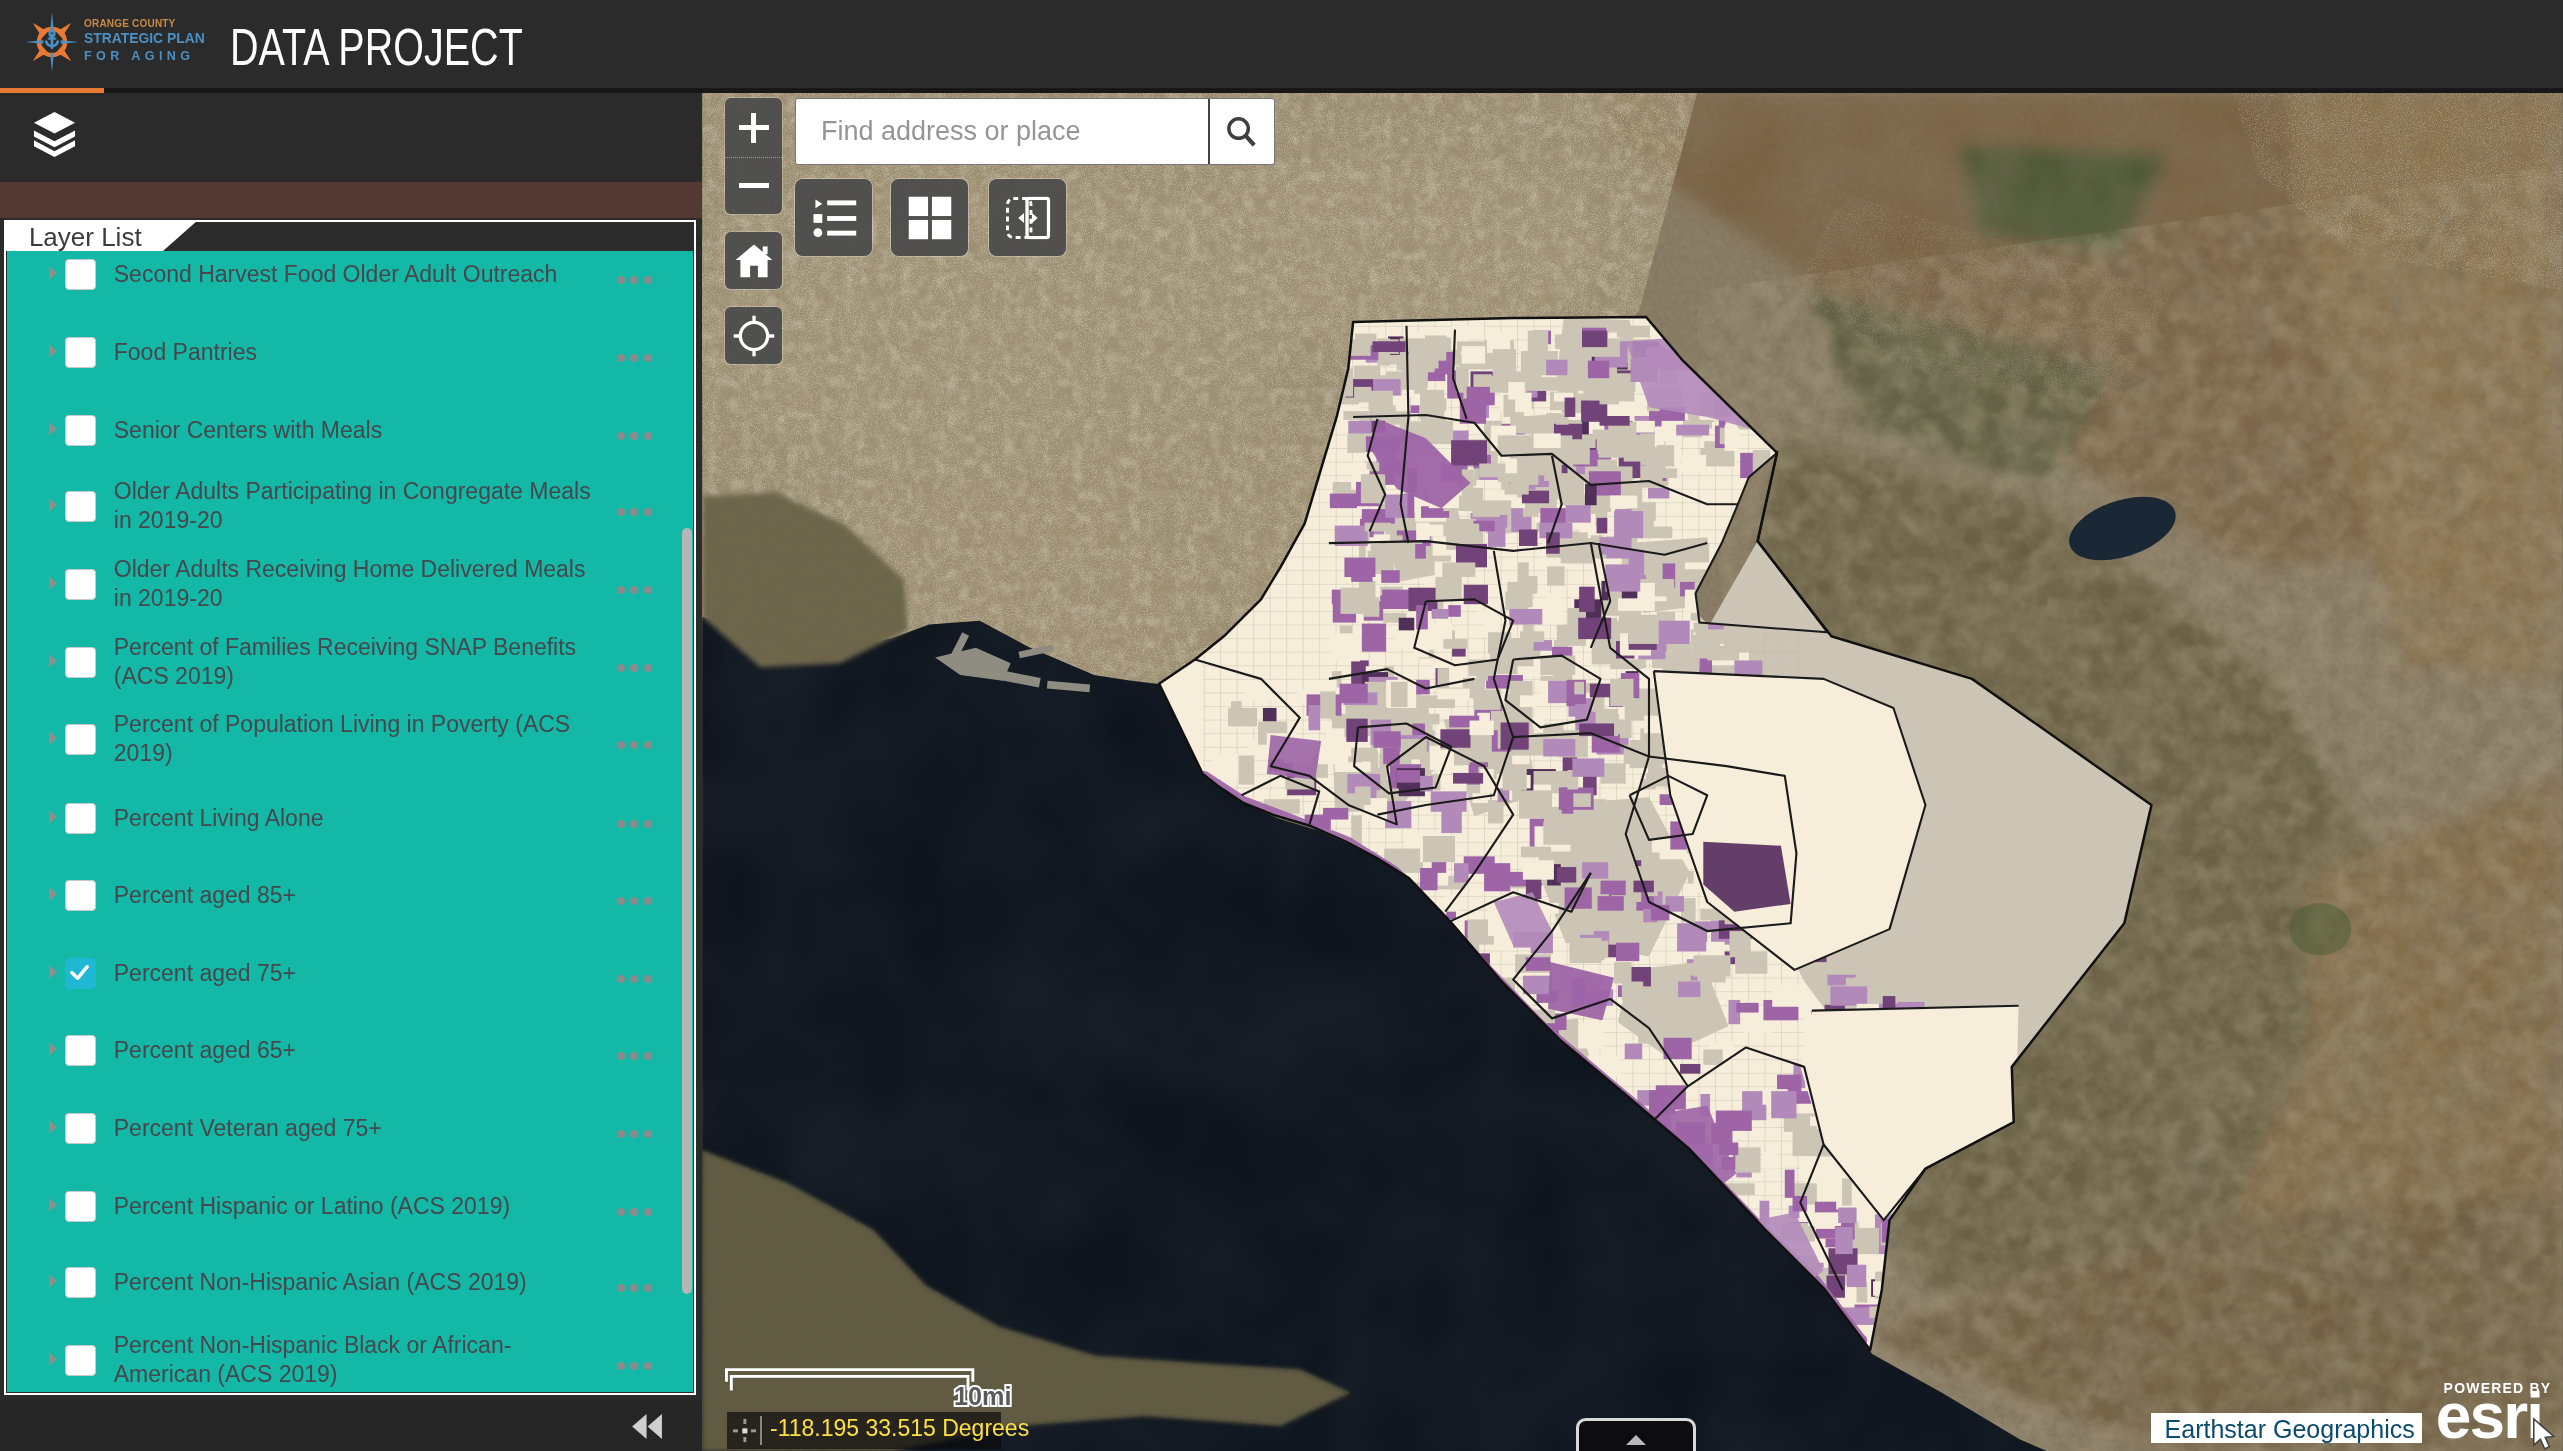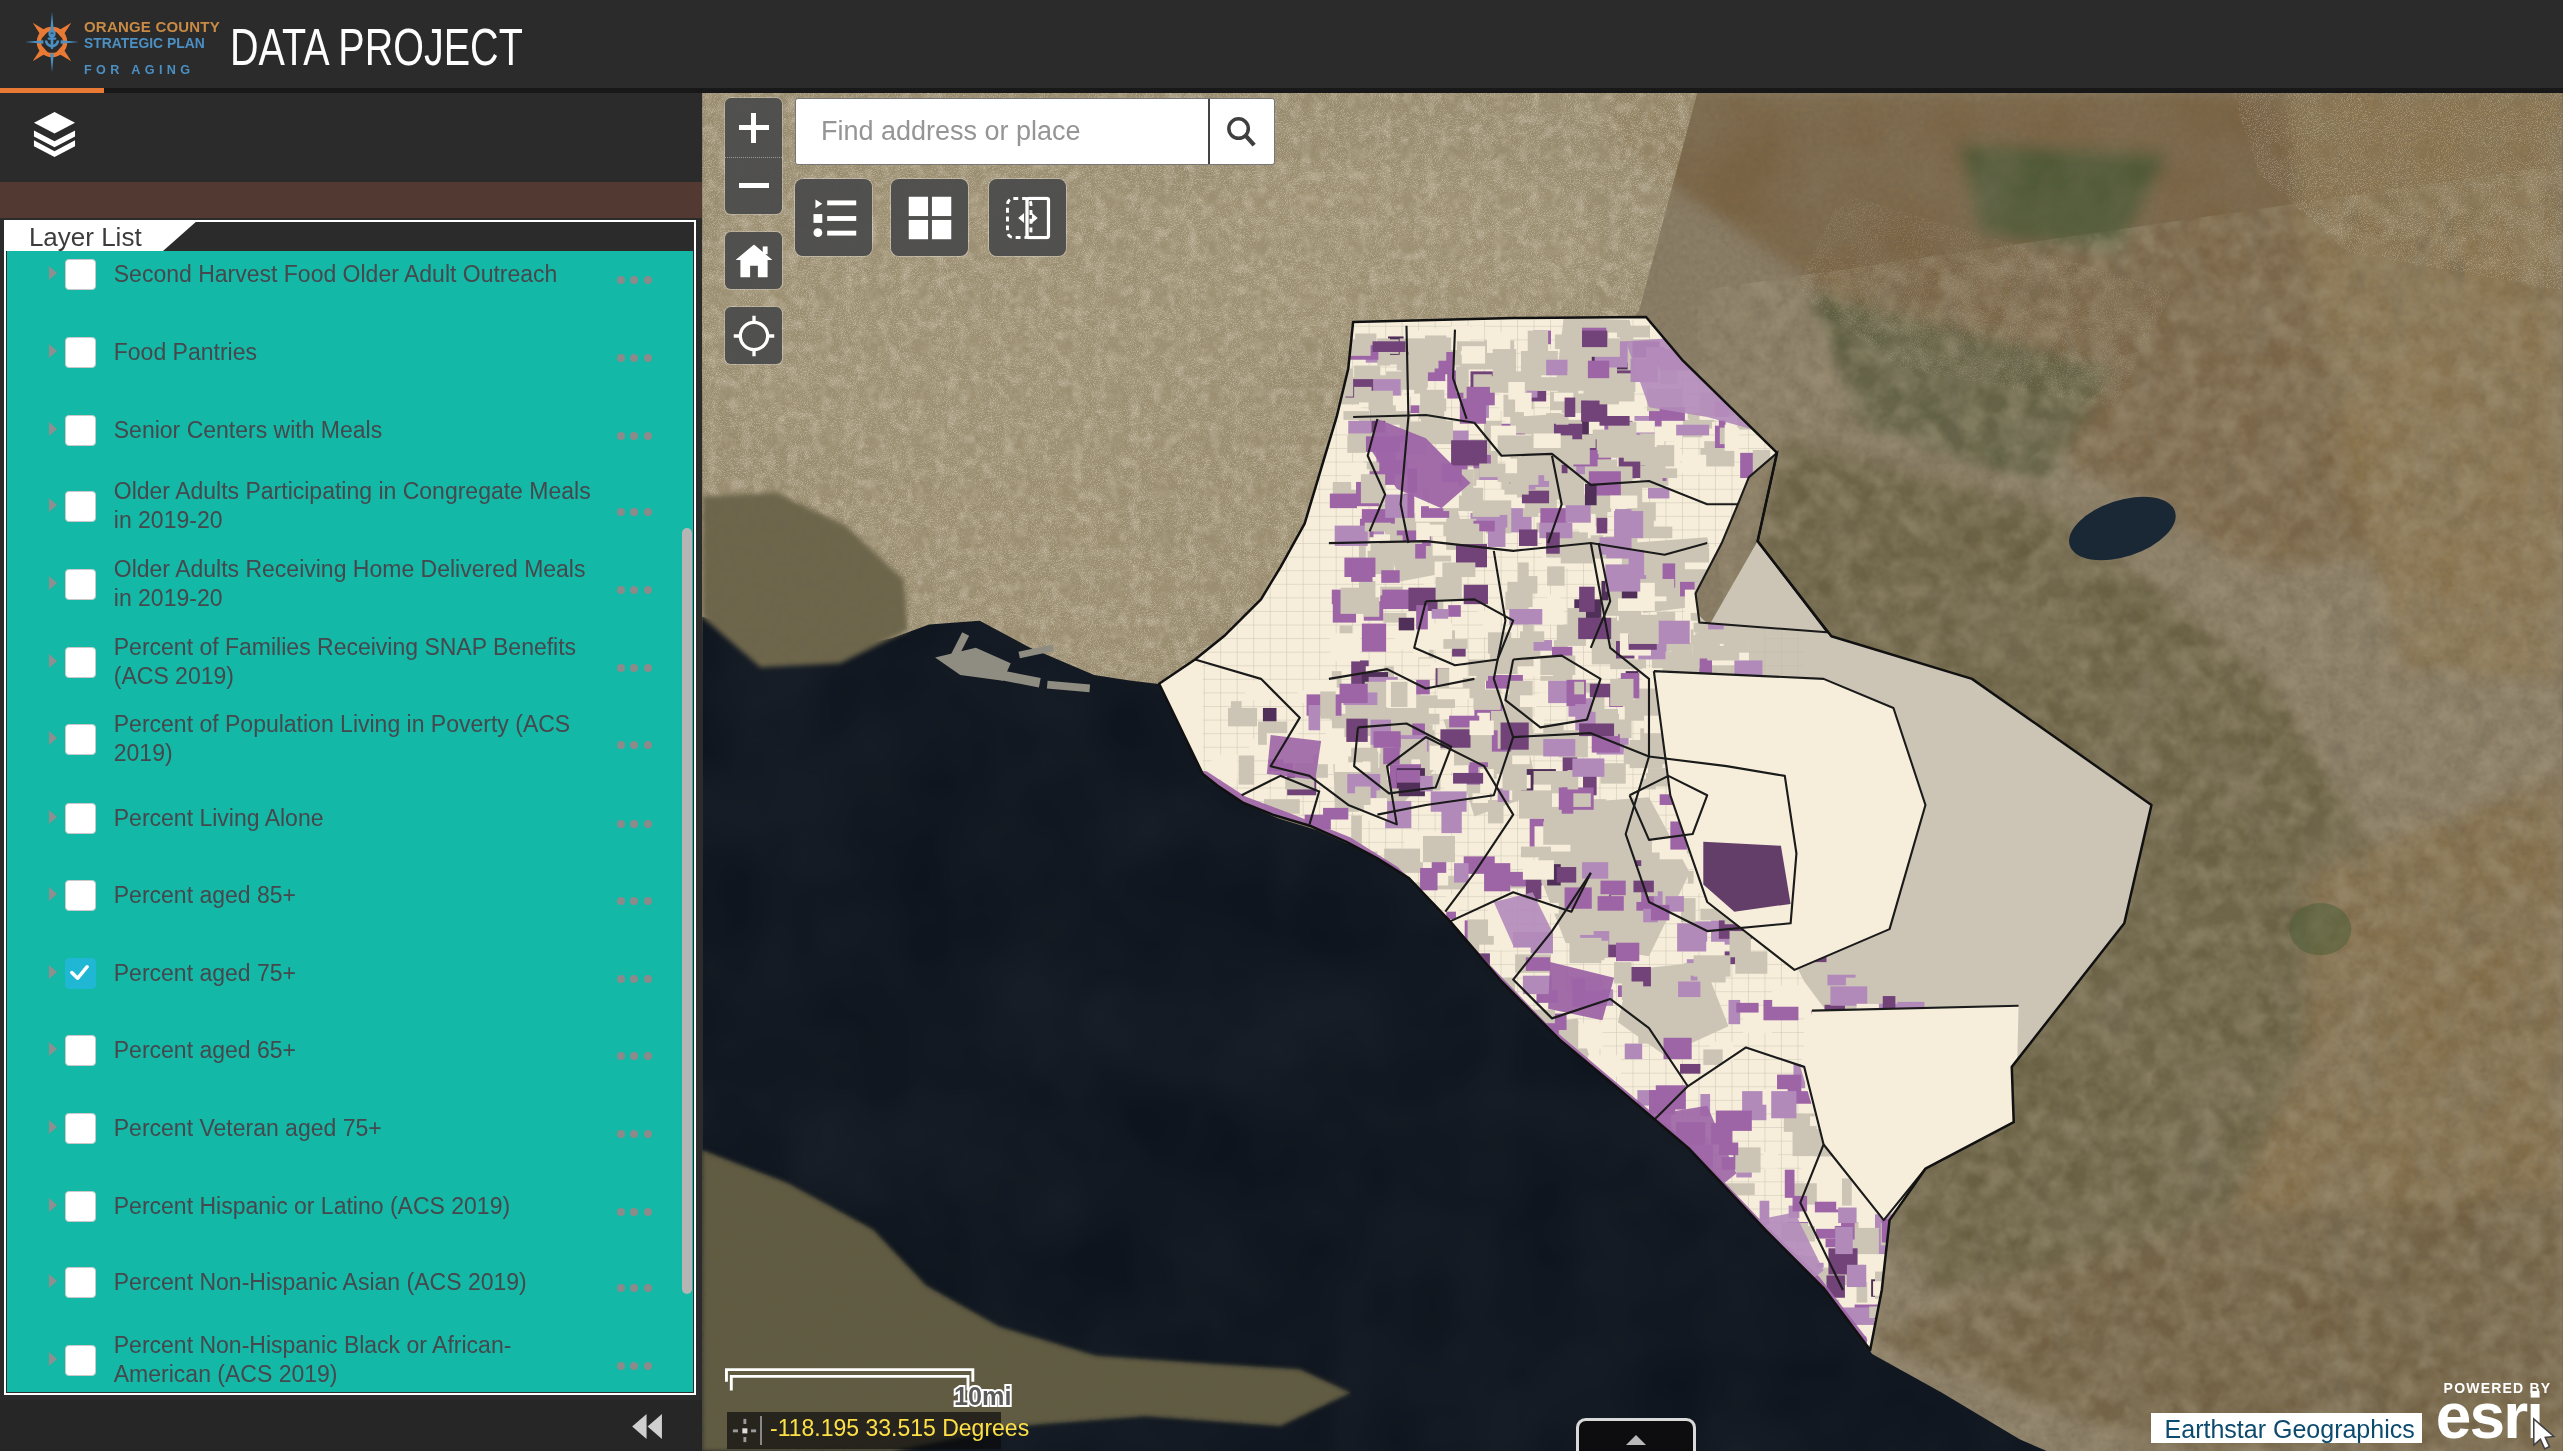--- a/index.html
+++ b/index.html
@@ -5,23 +5,23 @@
 html,body { width:2563px; height:1451px; overflow:hidden; background:#2b2b2b;
   font-family:"Liberation Sans", sans-serif; }
 #stage { position:relative; width:2563px; height:1451px; }
 
 
 #hdr { position:absolute; left:0; top:0; width:2563px; height:88px; background:#2b2b2b; }
 #hdr .u1 { position:absolute; left:0; top:88px; width:104px; height:4.9px; background:#e87a35; }
 #hdr .u2 { position:absolute; left:104px; top:88px; width:2459px; height:4.9px; background:#181818; }
 #logo { position:absolute; left:24px; top:11.6px; }
 #ltxt { position:absolute; left:84px; top:19.4px; line-height:1; }
-#ltxt .l1 { font-size:15px; font-weight:bold; color:#c98a45; letter-spacing:0.2px; }
+#ltxt .l1 { font-size:10px; font-weight:bold; color:#c98a45; letter-spacing:0.2px; }
 #ltxt .l2 { font-size:14.6px; font-weight:bold; color:#4b8fc3; margin-top:1.9px; transform:scaleX(0.95); transform-origin:0 0; }
-#ltxt .l3 { font-size:12.6px; font-weight:bold; color:#4b8fc3; letter-spacing:4.4px; margin-top:13px; }
+#ltxt .l3 { font-size:12.6px; font-weight:bold; color:#4b8fc3; letter-spacing:4.4px; margin-top:4px; }
 #title { position:absolute; left:230px; top:16.5px; font-size:52px; color:#fdfdfd; letter-spacing:0px; transform:scaleX(0.76); transform-origin:0 0; }
 
 
 #pane { position:absolute; left:0; top:93px; width:702px; height:1358px; background:#2b2b2b; }
 #layersicon { position:absolute; left:30px; top:19.4px; }
 #brown { position:absolute; left:0; top:89px; width:100%; height:36px; background:#523931; }
 #widget { position:absolute; left:3.9px; top:127px; width:692px; height:1175px; }
 #wborder { position:absolute; inset:0; border:2.9px solid #fff; }
 #tab { position:absolute; left:0px; top:0px; width:159px; height:31px; background:#fff;text-align:right; }
 #tab:after { content:""; position:absolute; left:159px; top:0; border-top:31px solid #fff; border-right:35px solid transparent; }

